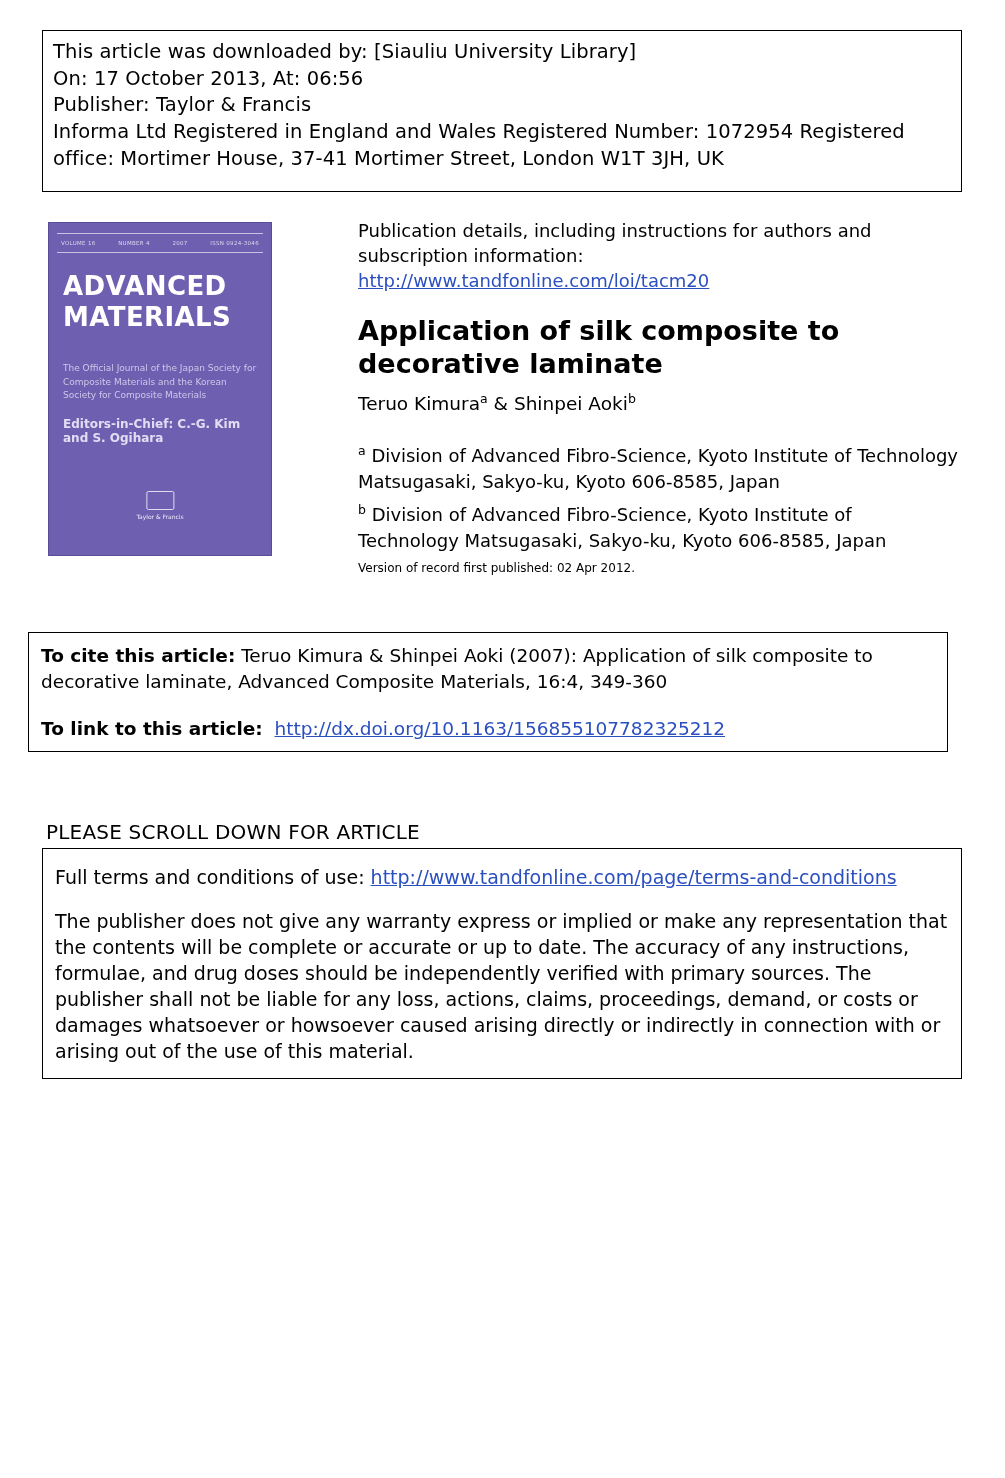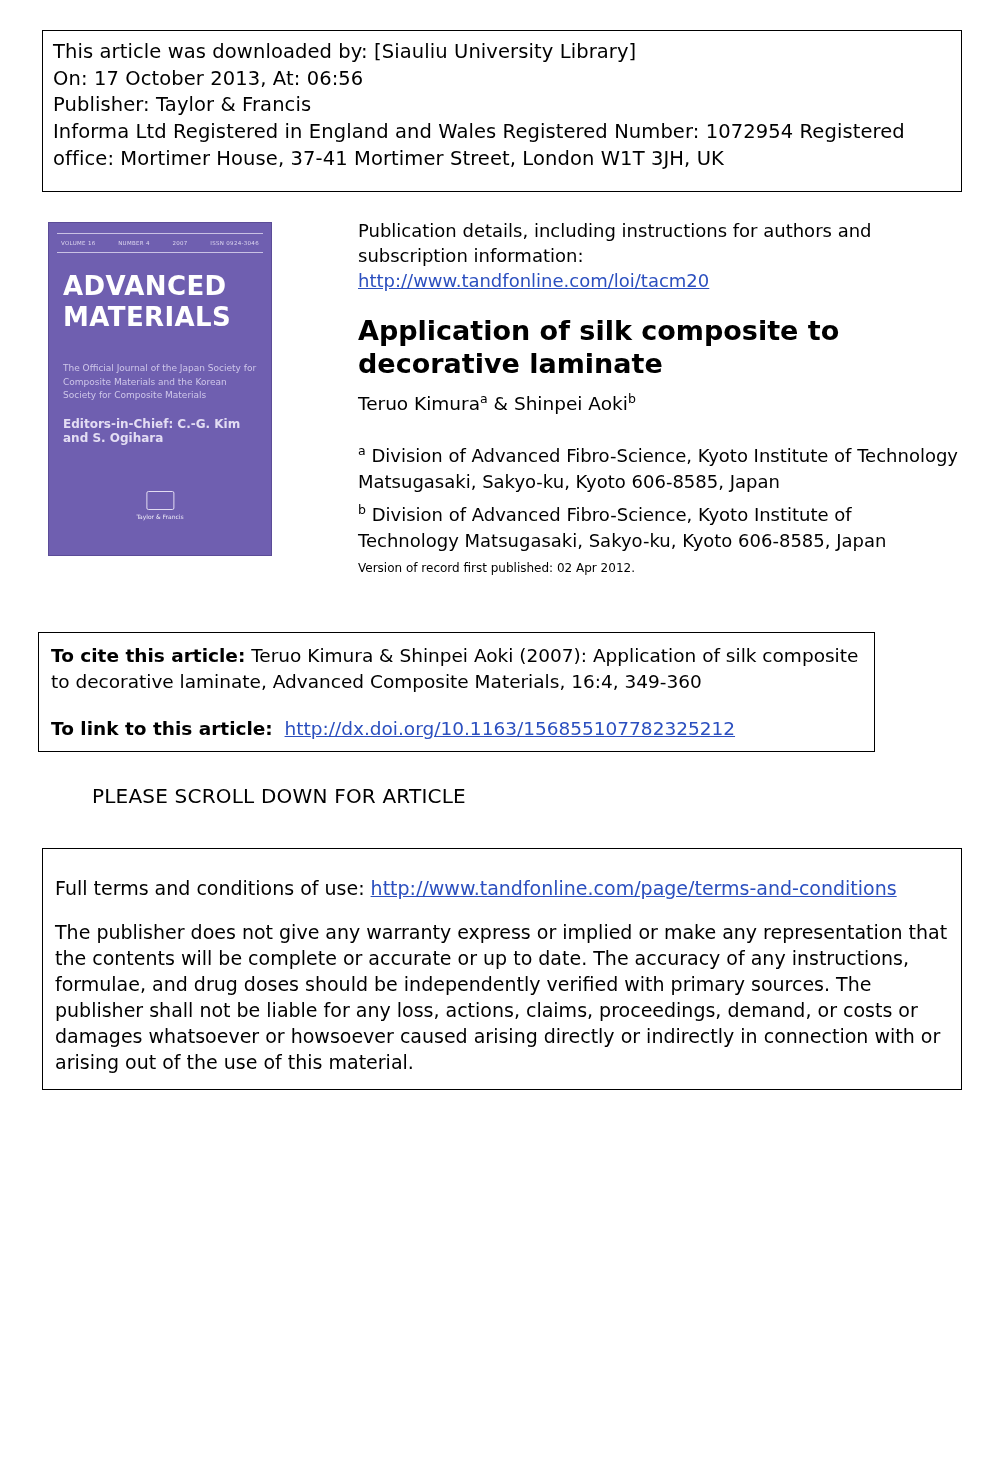--- a/index.html
+++ b/index.html
@@ -140,61 +140,60 @@
     margin-bottom: 7px;
   }
   .vrec {
     font-size: 12px;
     line-height: 1.42;
   }
 
   
   .cite-box {
     position: absolute;
-    left: 38px;
+    left: 28px;
     top: 632px;
-    width: 837px;
+    width: 920px;
     border: 1px solid #000;
     box-sizing: border-box;
     padding: 10px 12px 12px 12px;
   }
   .cite-line {
     font-size: 18.5px;
     line-height: 1.38;
   }
   .cite-line b { font-weight: bold; }
   .cite-link-line {
     margin-top: 24px;
     font-size: 18.5px;
   }
 
   
   .scroll-note {
     position: absolute;
     left: 46px;
-    top: 784px;
+    top: 820px;
     font-size: 20px;
     letter-spacing: .2px;
-    margin-left: 46px;
   }
 
   
   .terms-box {
     position: absolute;
     left: 42px;
     top: 848px;
     width: 920px;
     border: 1px solid #000;
     box-sizing: border-box;
     padding: 10px 12px 14px 12px;
   }
   .terms-box p {
     font-size: 19px;
     line-height: 1.37;
-    margin: 16px 0 18px 0;
+    margin: 5px 0 18px 0;
   }
   .terms-box p:last-child { margin-bottom: 0; }
 </style>
 </head>
 <body>
 
 <div class="page">
 
   <div class="download-box">
     <div>This article was downloaded by: [Siauliu University Library]</div>

